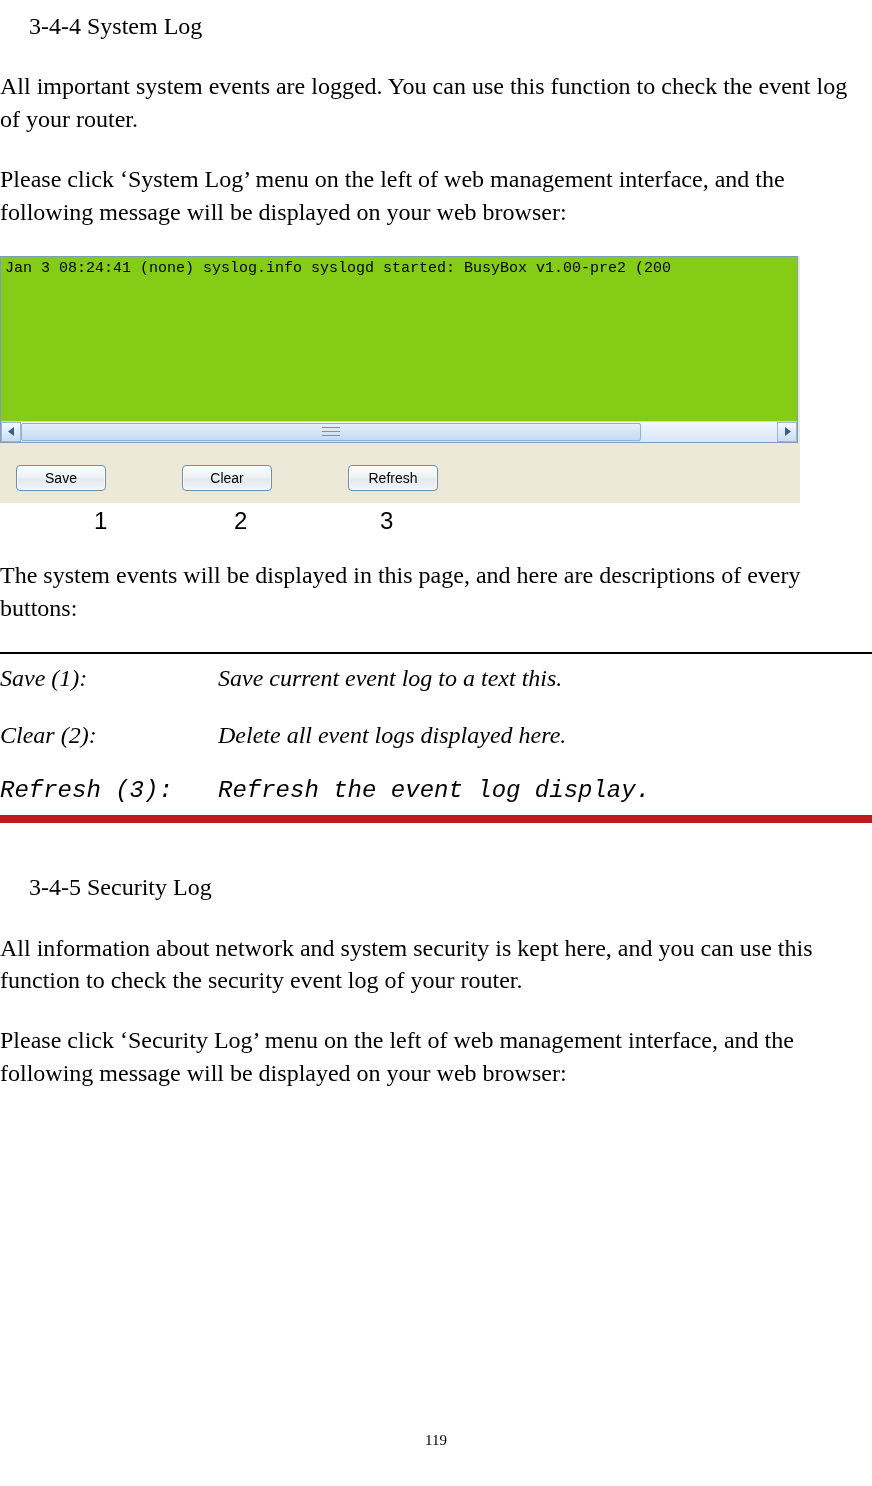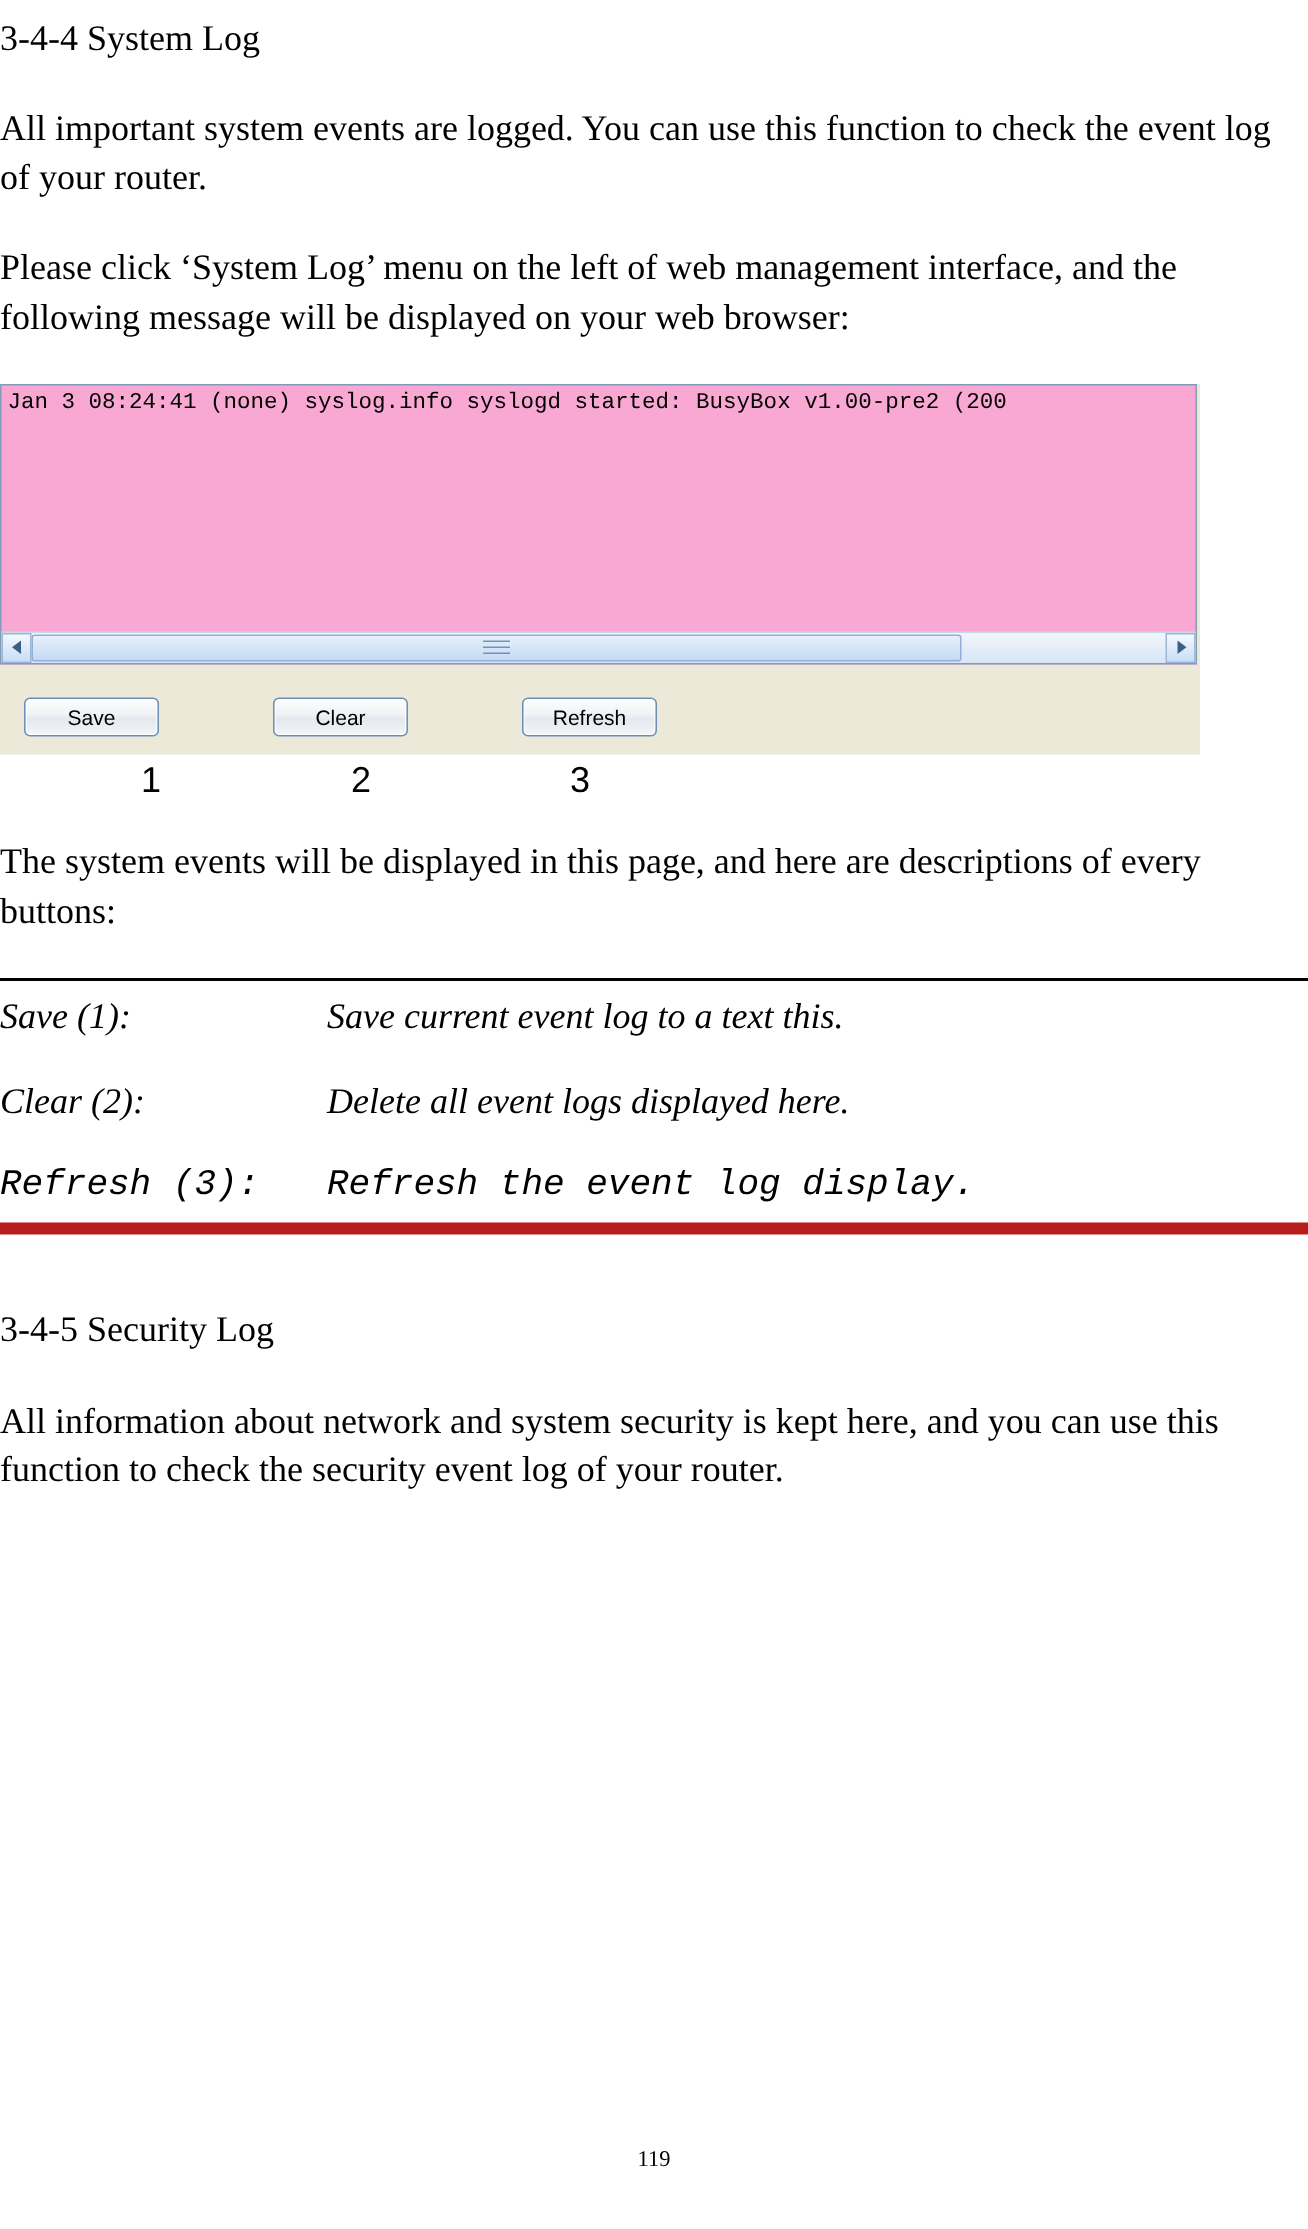--- a/index.html
+++ b/index.html
@@ -12,36 +12,37 @@
     width: 872px;
     line-height: 1.35;
   }
   .page {
     position: relative;
     min-height: 1440px;
   }
   .section-title {
     margin: 0 0 28px 0;
     font-weight: normal;
+    padding-left: 29px;
   }
   .para {
     margin: 0 0 28px 0;
   }
   .para.nobot { margin-bottom: 0; }
 
   
   .shot {
     background: #ece9d8;
     width: 800px;
     margin: 6px 0 0 0;
     position: relative;
     padding-bottom: 12px;
   }
   .logbox {
-    background: #f9a8d4;
+    background: #84cc16;
     border: 1px solid #7f9db9;
     margin: 0;
     width: 798px;
     box-sizing: border-box;
     font-family: "Courier New", monospace;
     font-size: 15px;
     color: #000;
   }
   .logbox-inner {
     height: 160px;
@@ -203,16 +204,17 @@
     <div class="desc-row">
       <div class="desc-label">Refresh (3):</div>
       <div class="desc-text">Refresh the event log display.</div>
     </div>
   </div>
 
   <div class="section-title">3-4-5 Security Log</div>
 
   <div class="para">All information about network and system security is kept here, and you can use this function to check the security event log of your router.</div>
 
+  <div class="para nobot">Please click ‘Security Log’ menu on the left of web management interface, and the following message will be displayed on your web browser:</div>
 
   <div class="footer">119</div>
 
 </div>
 
 </body></html>

